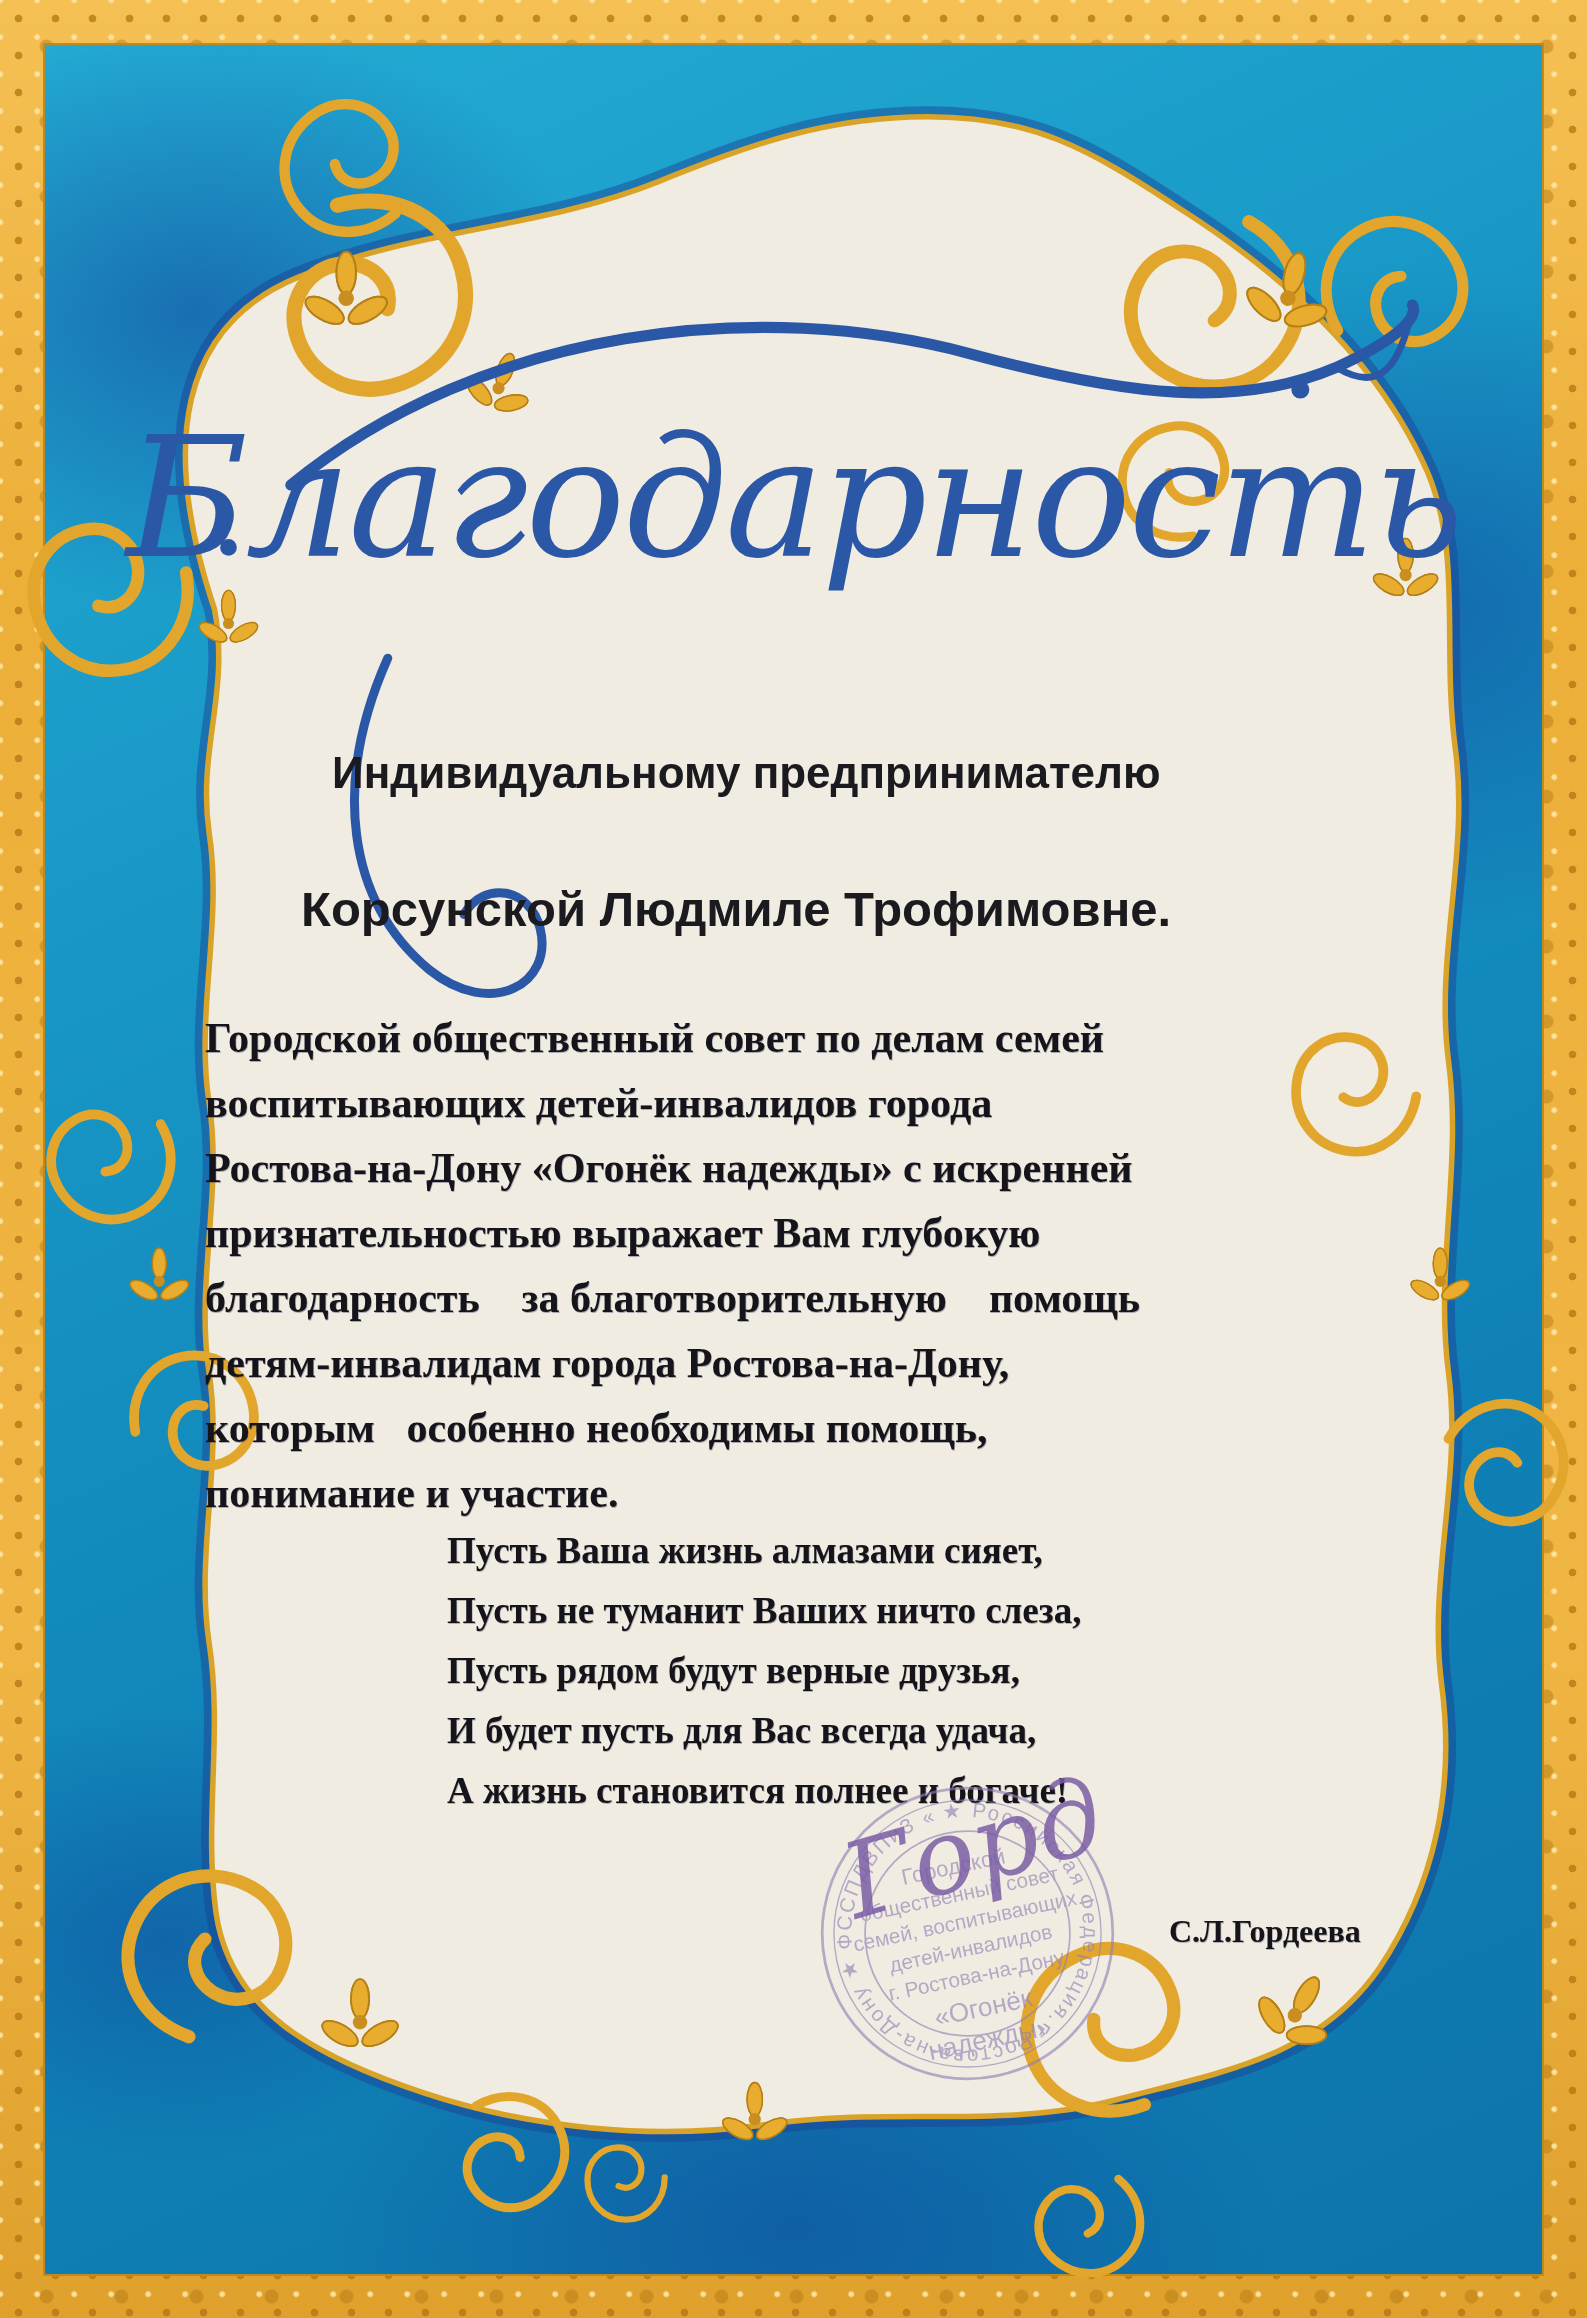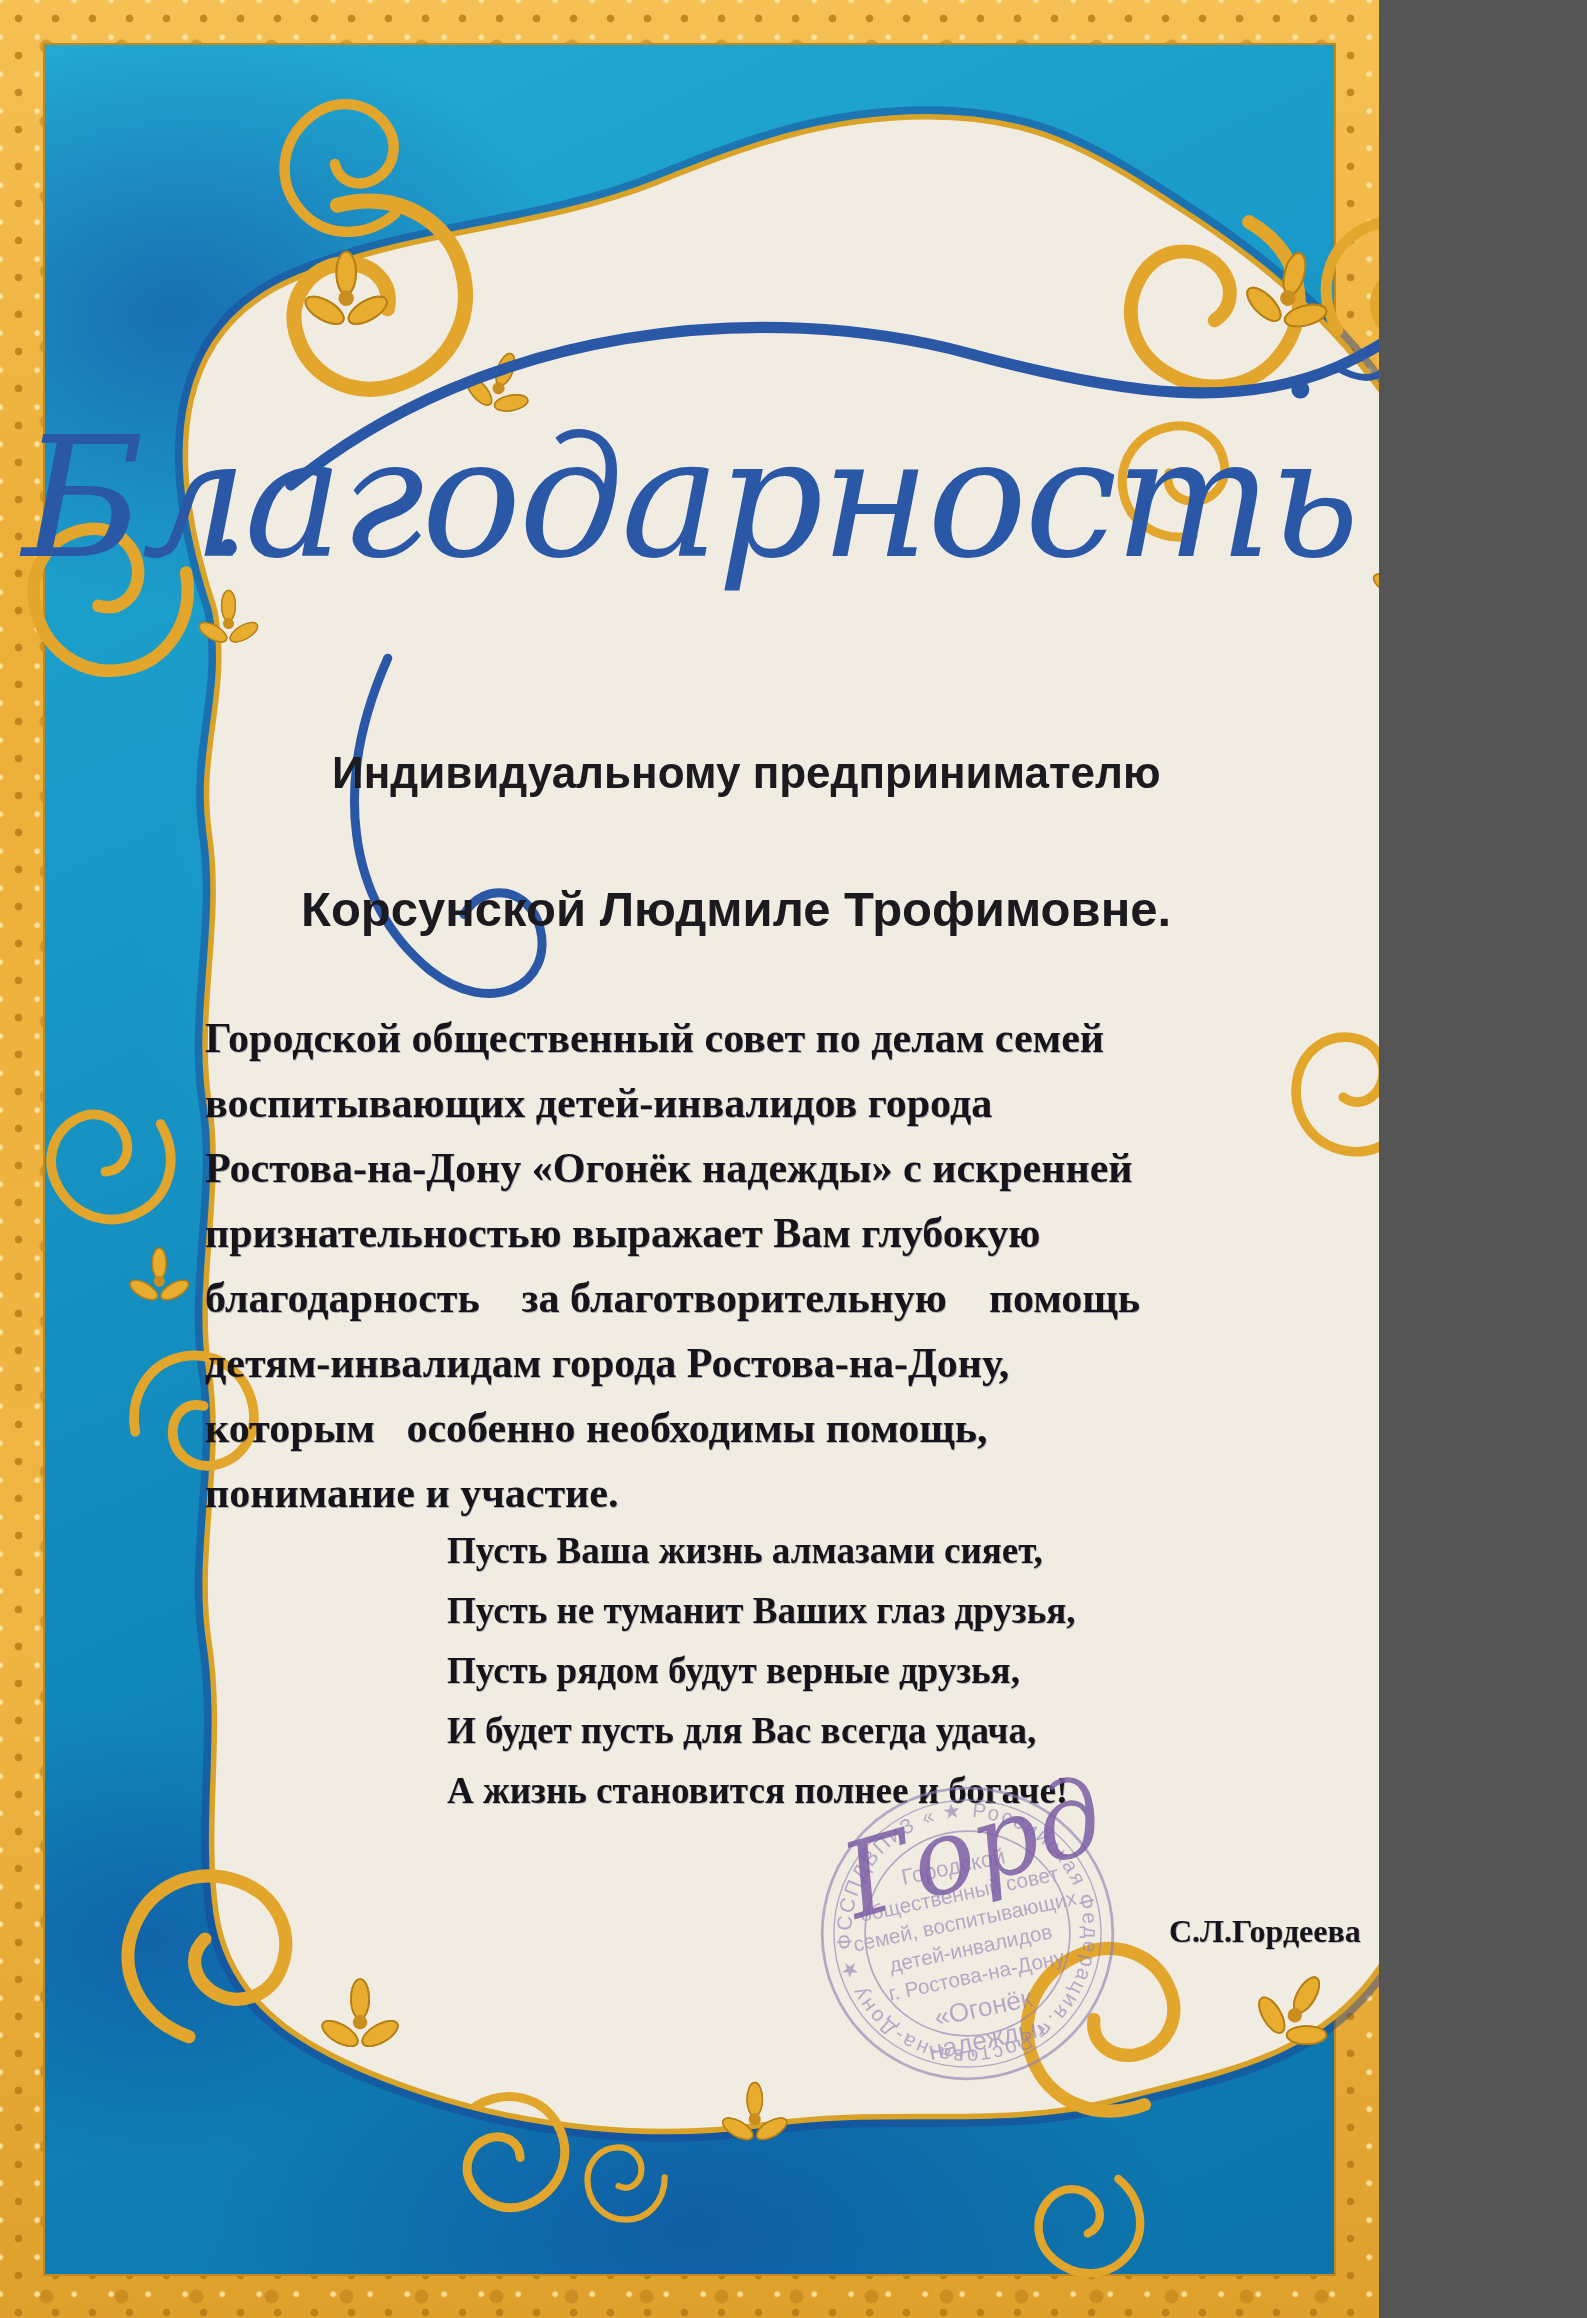--- a/index.html
+++ b/index.html
@@ -1,18 +1,18 @@
 <!DOCTYPE html>
 <html style="font-size:11px"><head>
 <meta charset="utf-8">
 <style>
   html,body{margin:0;padding:0;background:#555;}
   .page{
     position:relative;
-    width:1379px;height:2319px;
+    width:1587px;height:2319px;
     overflow:hidden;
     font-family:"Liberation Serif", serif;
     background:linear-gradient(180deg,#f5c054,#ecaf38 25%,#f0b644 70%,#dfa02c);
   }
   
   .frame-pattern{
     position:absolute;inset:0;
     background-image:
       radial-gradient(circle, rgba(178,118,18,.75) 0 3.5px, rgba(178,118,18,0) 4.2px),
       radial-gradient(circle, rgba(255,232,168,.9) 0 2.1px, rgba(255,232,168,0) 3.5px),
@@ -216,21 +216,21 @@
       <div class="body-line">Ростова-на-Дону «Огонёк надежды» с искренней</div>
       <div class="body-line">признательностью выражает Вам глубокую</div>
       <div class="body-line">благодарность    за благотворительную    помощь</div>
       <div class="body-line">детям-инвалидам города Ростова-на-Дону,</div>
       <div class="body-line">которым   особенно необходимы помощь,</div>
       <div class="body-line">понимание и участие.</div>
     </div>
 
     <div class="poem">
       <div class="poem-line">Пусть Ваша жизнь алмазами сияет,</div>
-      <div class="poem-line">Пусть не туманит Ваших глаз друзья,</div>
+      <div class="poem-line">Пусть не туманит Ваших ничто слеза,</div>
       <div class="poem-line">Пусть рядом будут верные друзья,</div>
       <div class="poem-line">И будет пусть для Вас всегда удача,</div>
       <div class="poem-line">А жизнь становится полнее и богаче!</div>
     </div>
 
 
     <div class="signer">С.Л.Гордеева</div>
 
     <svg class="stamp" viewBox="0 0 620 620">
       <defs>

